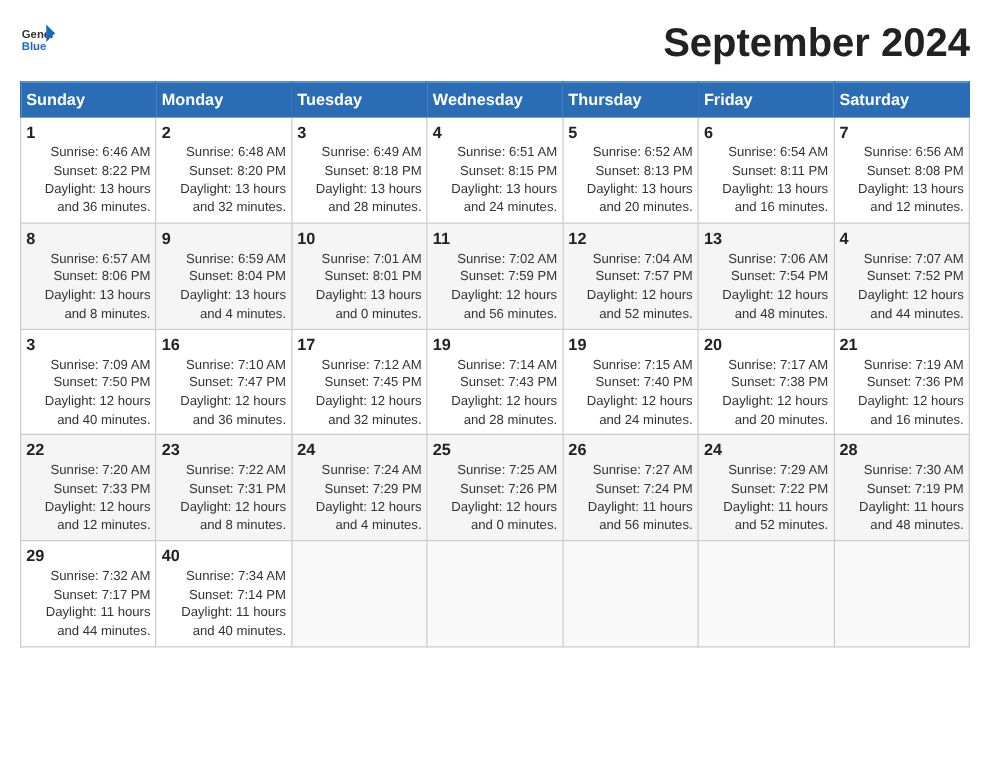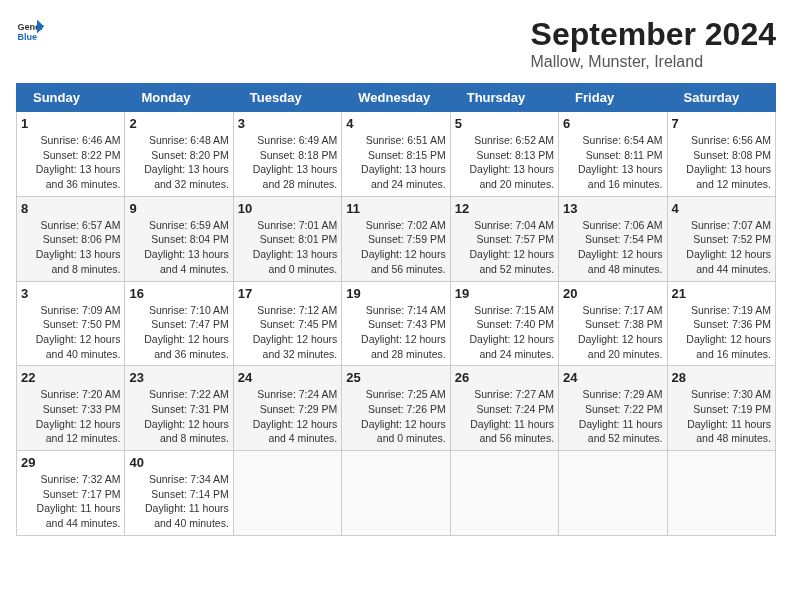--- a/index.html
+++ b/index.html
@@ -19,40 +19,40 @@
     .logo {
       display: flex;
       align-items: center;
       gap: 4px;
     }
     .logo-icon {
       width: 28px;
       height: 28px;
     }
     .title-area {
-      text-align: left;
+      text-align: center;
     }
     .month-title {
       font-size: 32px;
       font-weight: bold;
       color: #222;
     }
     .location-title {
       font-size: 16px;
       color: #555;
     }
     table {
       width: 100%;
       border-collapse: collapse;
       font-size: 11px;
     }
     thead th {
       background-color: #2a6db5;
       color: #fff;
-      padding: 6px 16px;
+      padding: 6px 4px;
       text-align: left;
       font-size: 13px;
       font-weight: bold;
       border: 1px solid #2a6db5;
     }
     tbody td {
       border: 1px solid #ccc;
       vertical-align: top;
       padding: 4px;
       width: calc(100% / 7);
@@ -85,21 +85,20 @@
 <div class="header-area">
   <div class="logo">
     <svg class="logo-icon" viewBox="0 0 40 40" xmlns="http://www.w3.org/2000/svg">
       <text x="2" y="20" font-size="13" font-weight="bold" fill="#333">General</text>
       <text x="2" y="34" font-size="13" font-weight="bold" fill="#1a6bbf">Blue</text>
       <polygon points="30,5 40,15 30,25" fill="#1a6bbf"></polygon>
     </svg>
   </div>
   <div class="title-area">
     <div class="month-title">September 2024</div>
-    <div class="location-title">Mallow, Munster, Ireland</div>
   </div>
 </div>
 
 <table>
   <thead>
     <tr>
       <th>Sunday</th>
       <th>Monday</th>
       <th>Tuesday</th>
       <th>Wednesday</th>

